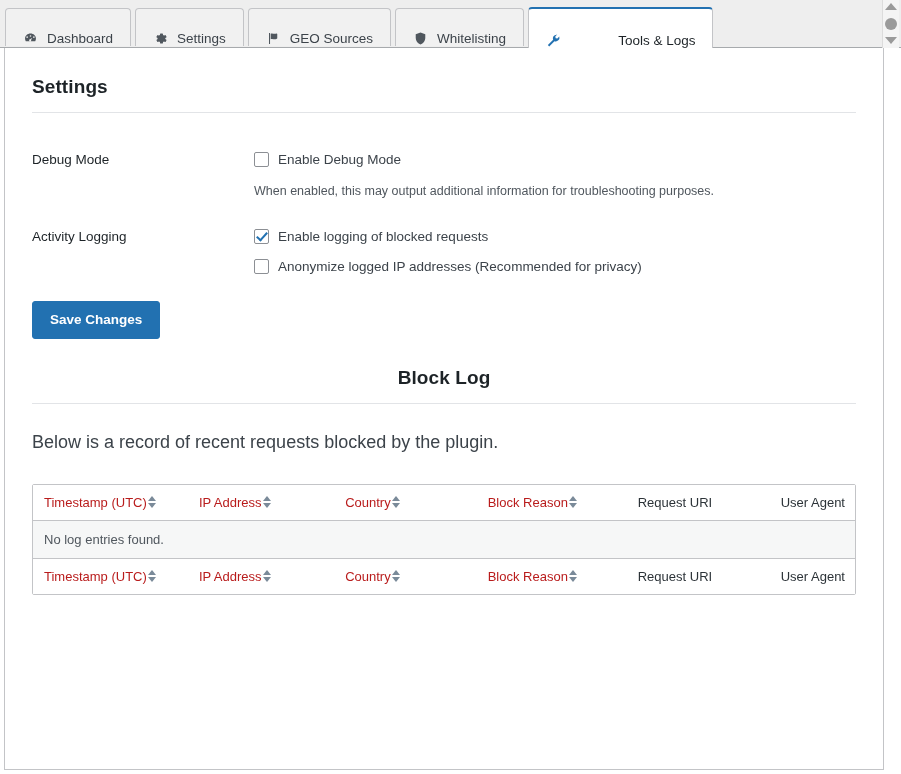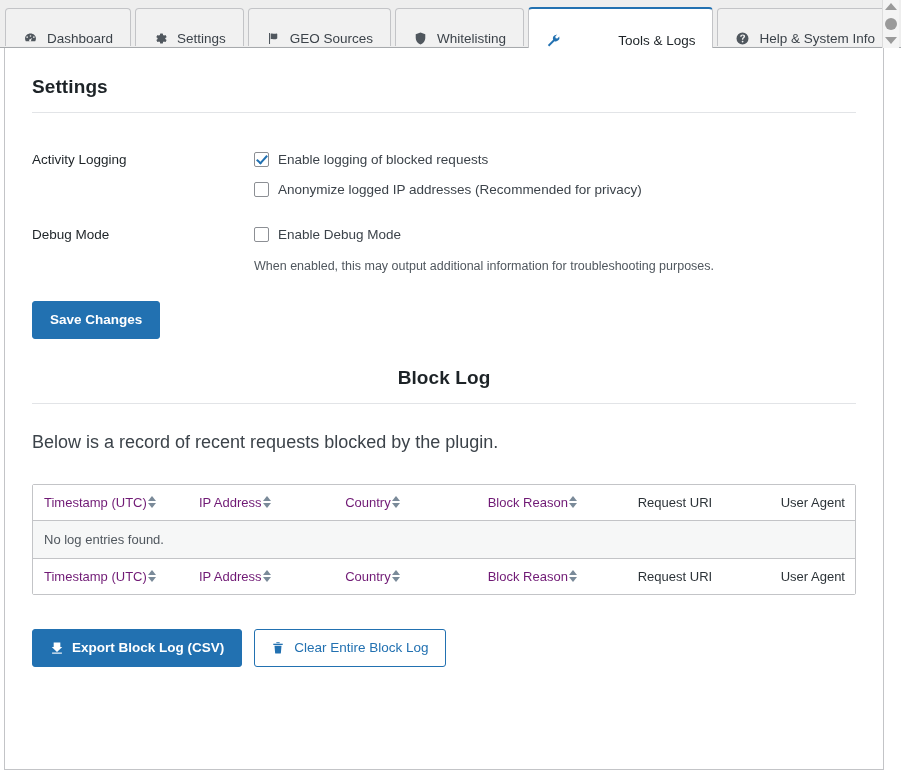--- a/index.html
+++ b/index.html
@@ -257,21 +257,21 @@
     text-align: left;
     font-weight: normal;
     padding: 10px 10px 10px 11px;
     color: #2c3338;
     white-space: nowrap;
     background: #ffffff;
   }
   table.loglist thead th { border-bottom: 1px solid #c3c4c7; }
   table.loglist tfoot th { border-top: 1px solid #c3c4c7; }
   th.sortable a {
-    color: #701a75;
+    color: #b91c1c;
     text-decoration: none;
     display: inline-flex;
     align-items: center;
     gap: 1px;
     cursor: pointer;
   }
   .sortarrows {
     display: inline-flex;
     flex-direction: column;
     gap: 2px;
@@ -353,69 +353,61 @@
 
       <div class="tab active">
         <span class="ico">
           <svg width="15" height="15" viewBox="0 0 16 16" fill="currentColor">
             <path d="M11.3 1.8a4 4 0 0 0-3.7 5.5L2 12.9l1.4 1.4 5.6-5.6a4 4 0 0 0 5.2-4.9l-2.1 2.1-1.8-.4-.4-1.8 2-2a4 4 0 0 0-.6-.1z"></path>
           </svg>
         </span>
         <span class="tab-label">Tools &amp; Logs</span>
       </div>
 
-      <div class="tab">
-        <span class="ico">
-          <svg width="15" height="15" viewBox="0 0 16 16" fill="currentColor">
-            <path d="M8 1.6a6.4 6.4 0 1 0 0 12.8A6.4 6.4 0 0 0 8 1.6zm.1 10.6a.95.95 0 1 1 0-1.9.95.95 0 0 1 0 1.9zm1.4-4.4c-.6.5-.7.7-.7 1.2v.3H7.4v-.4c0-.9.3-1.4 1-2 .6-.5.8-.8.8-1.2 0-.5-.4-.8-1-.8-.7 0-1.1.4-1.2 1.1H5.5c.1-1.4 1-2.3 2.7-2.3 1.6 0 2.6.8 2.6 2 0 .8-.4 1.4-1.3 2.1z"></path>
-          </svg>
-        </span>
-        <span class="tab-label">Help &amp; System Info</span>
-      </div>
 
     </div>
 
     <div class="tab-scroller">
       <div class="tri up"></div>
       <div class="thumb"></div>
       <div class="tri down"></div>
     </div>
   </div>
 
   <div class="panel">
     <div class="inner">
 
       <h2 class="section-title">Settings</h2>
       <hr class="hr">
 
       <table class="form-table">
         <tbody>
+          <tr>
+            <th>Debug Mode</th>
+            <td>
+              <div class="cbrow">
+                <span class="cbox"></span>
+                <span class="cblabel">Enable Debug Mode</span>
+              </div>
+              <p class="desc">When enabled, this may output additional information for troubleshooting purposes.</p>
+            </td>
+          </tr>
           <tr>
             <th>Activity Logging</th>
             <td>
               <div class="cbrow">
                 <span class="cbox checked"></span>
                 <span class="cblabel">Enable logging of blocked requests</span>
               </div>
               <div class="cbrow">
                 <span class="cbox"></span>
                 <span class="cblabel">Anonymize logged IP addresses (Recommended for privacy)</span>
               </div>
             </td>
           </tr>
-          <tr>
-            <th>Debug Mode</th>
-            <td>
-              <div class="cbrow">
-                <span class="cbox"></span>
-                <span class="cblabel">Enable Debug Mode</span>
-              </div>
-              <p class="desc">When enabled, this may output additional information for troubleshooting purposes.</p>
-            </td>
-          </tr>
         </tbody>
       </table>
 
       <div class="save-wrap">
         <button class="btn-primary">Save Changes</button>
       </div>
 
       <h2 class="section-title blocklog-title">Block Log</h2>
       <hr class="hr">
 
@@ -506,37 +498,16 @@
                     <span class="tri-s down"></span>
                 </span>
               </a>
             </th>
             <th class="col-uri">Request URI</th>
             <th>User Agent</th>
           </tr>
         </tfoot>
       </table>
 
-      <div class="log-actions">
-        <button class="btn-primary">
-          <span class="ico">
-            <svg width="14" height="14" viewBox="0 0 16 16" fill="currentColor">
-              <path d="M4.2 1.8h7.6v5.1H14L8 12.6 2 6.9h2.2V1.8z"></path>
-              <path d="M2.4 13.2h11.2v1.3H2.4z"></path>
-            </svg>
-          </span>
-          <span>Export Block Log (CSV)</span>
-        </button>
-        <button class="btn-secondary">
-          <span class="ico">
-            <svg width="14" height="14" viewBox="0 0 16 16" fill="currentColor">
-              <path d="M6.1 1.4h3.8v1.1H6.1z"></path>
-              <path d="M2.6 3.1h10.8v1.5H2.6z"></path>
-              <path d="M4 5.4h8l-.7 8.3c-.03.4-.35.7-.75.7H5.45c-.4 0-.72-.3-.75-.7L4 5.4z"></path>
-            </svg>
-          </span>
-          <span>Clear Entire Block Log</span>
-        </button>
-      </div>
 
     </div>
   </div>
 </div>
 
 </body></html>

